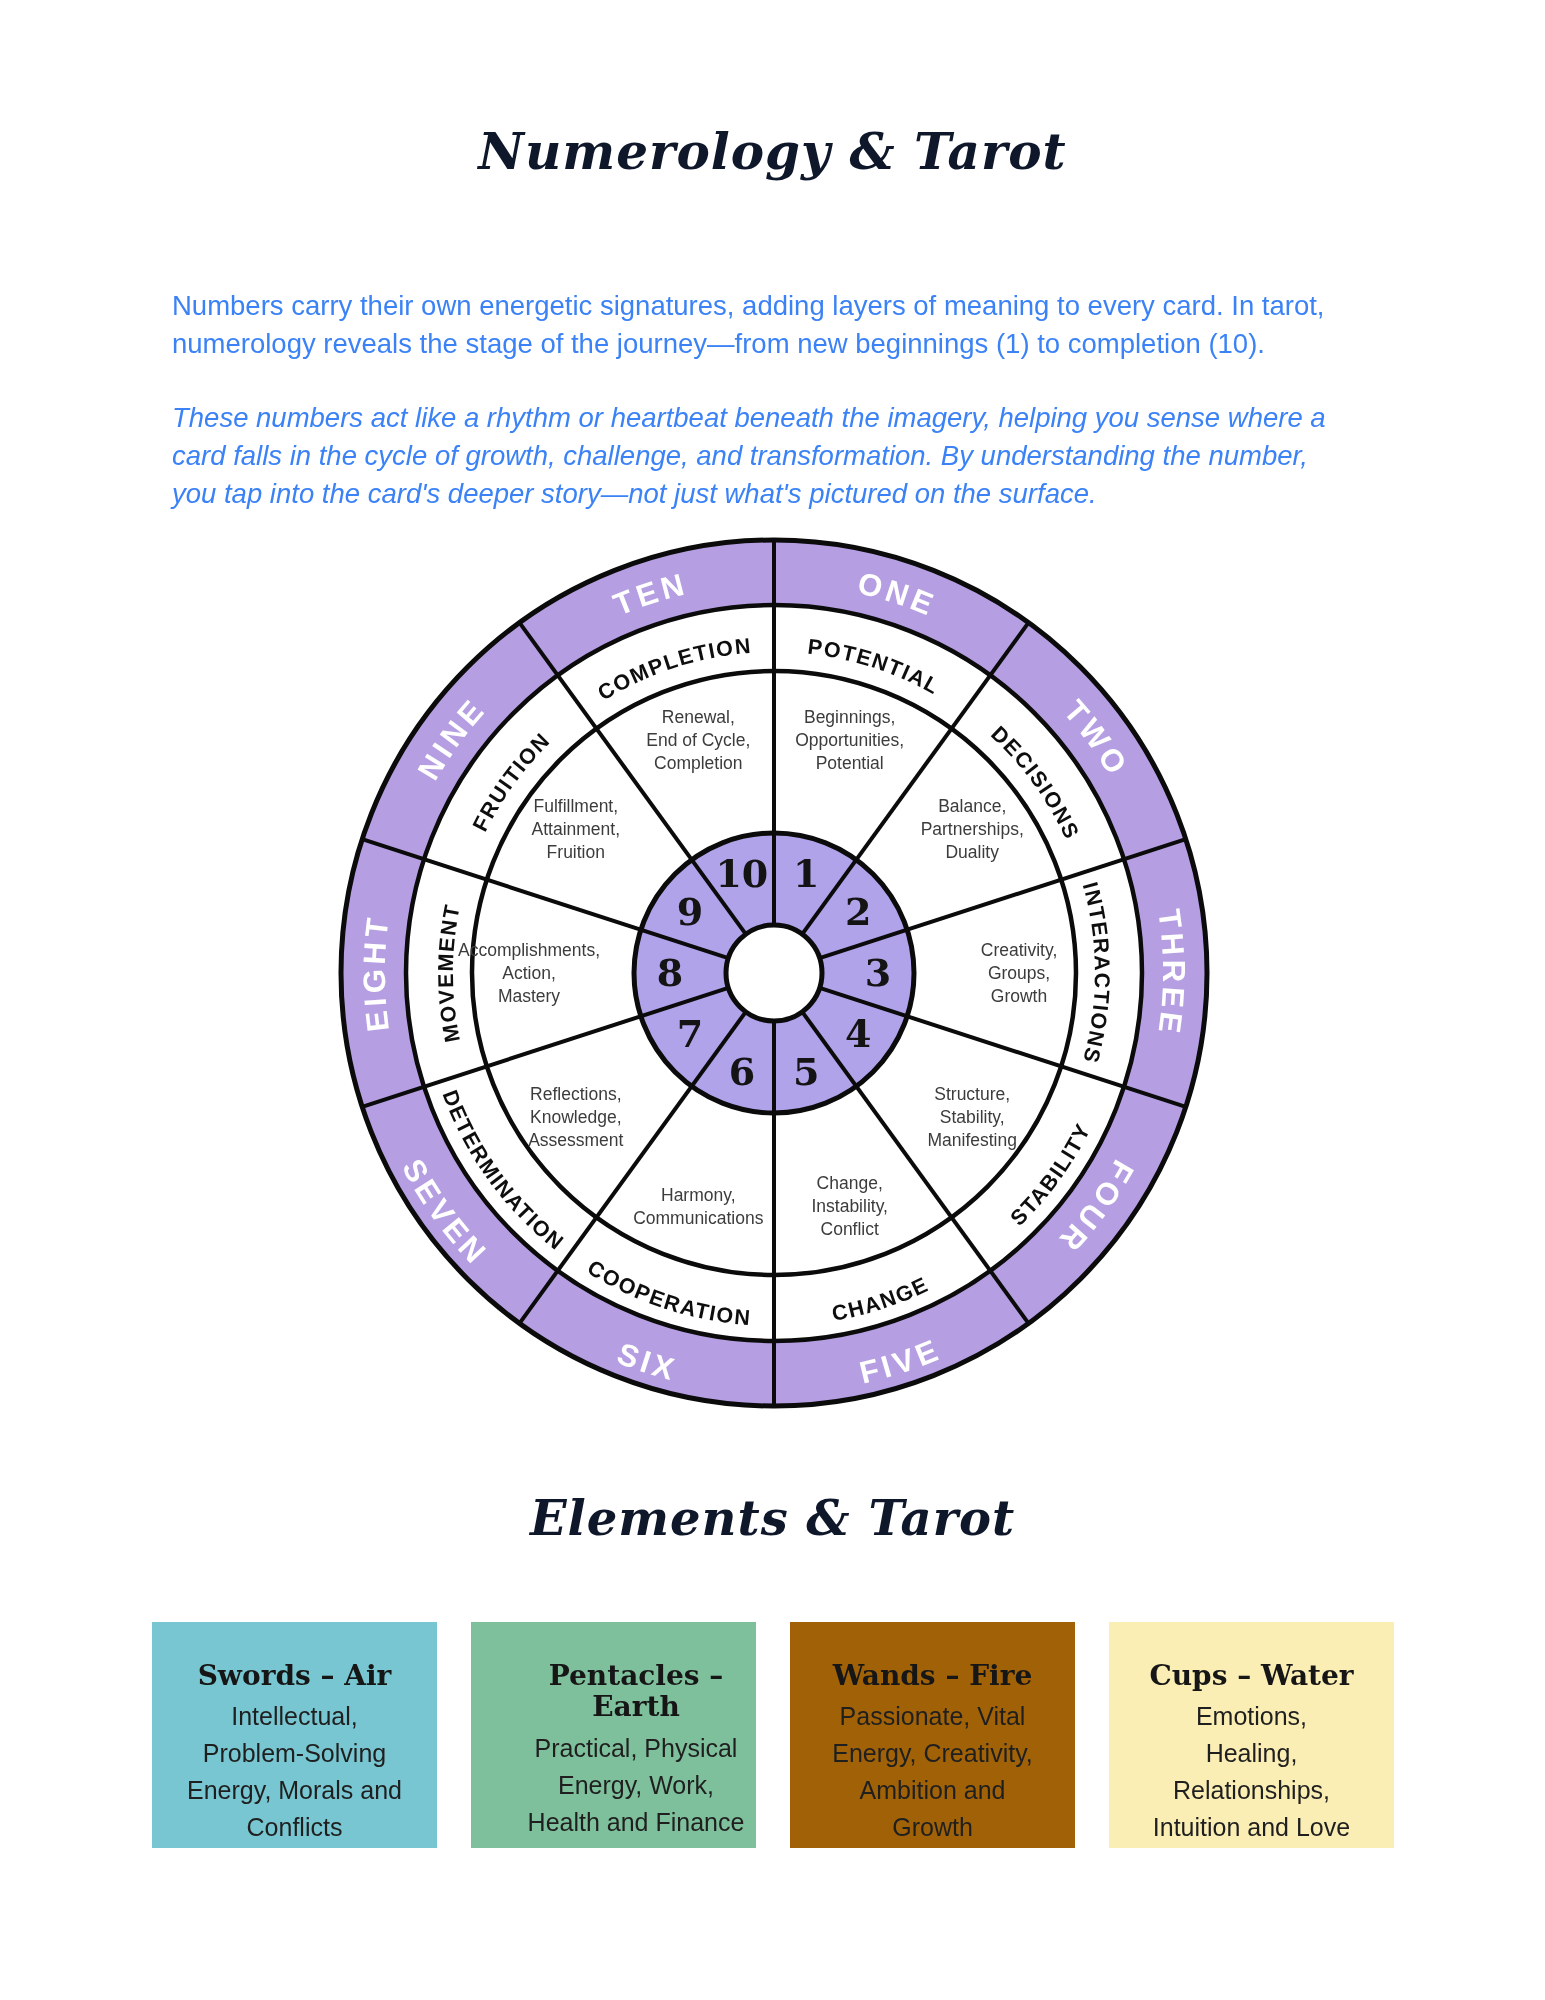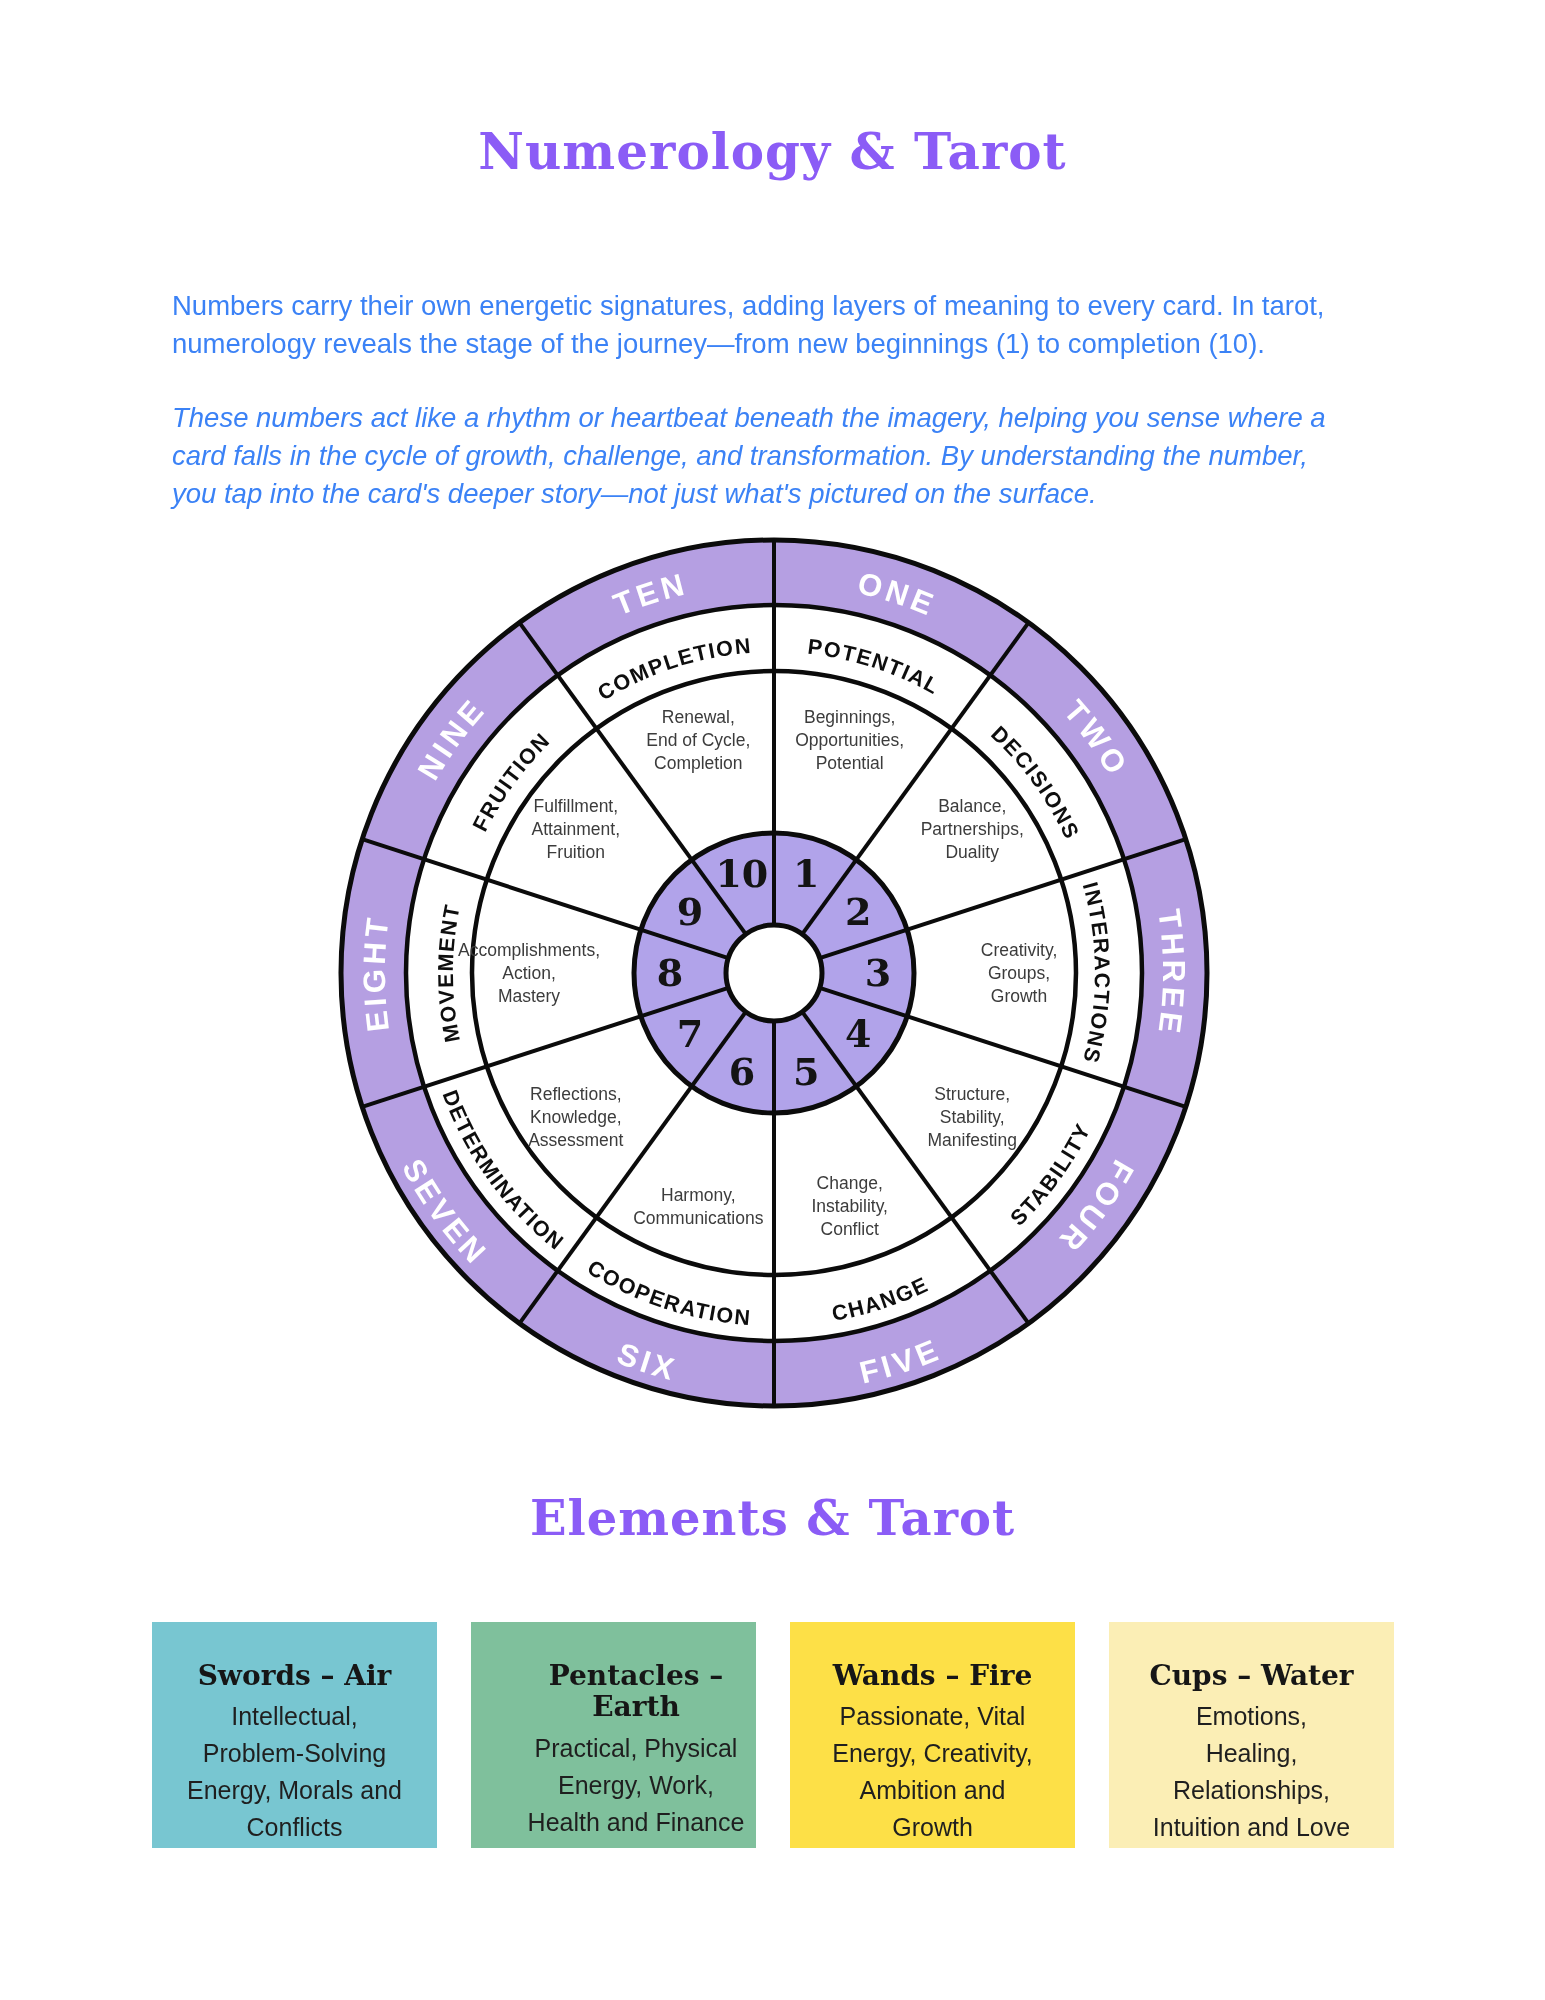--- a/index.html
+++ b/index.html
@@ -1,20 +1,20 @@
 <!DOCTYPE html>
 <html><head>
 <meta charset="utf-8">
 <style>
   html,body{margin:0;padding:0;}
   body{
     width:1545px;height:2000px;position:relative;background:#ffffff;
     font-family:"Liberation Sans",sans-serif;overflow:hidden;
   }
-  .deco{font-family:"DejaVu Serif",serif;font-weight:700;color:#8b5cf6;}
+  .deco{font-family:"DejaVu Serif",serif;font-weight:700;color:#0f172a;font-style:italic;}
   h1.page-title{
     position:absolute;top:122px;left:0;width:100%;text-align:center;
     font-size:50px;margin:0;letter-spacing:1px;
   }
   p.intro{
     position:absolute;left:172px;width:1215px;margin:0;
     font-size:27.5px;line-height:38px;color:#3b82f6;white-space:pre-line;
   }
   #p1{top:287px;}
   #p2{top:399px;font-style:italic;}
@@ -161,21 +161,21 @@
 Problem-Solving
 Energy, Morals and
 Conflicts</div>
   </div>
   <div class="card" style="background: rgb(127, 192, 156); padding-left: 45px;">
     <div class="card-title">Pentacles – Earth</div>
     <div class="card-desc">Practical, Physical
 Energy, Work,
 Health and Finance</div>
   </div>
-  <div class="card" style="background: #fde047;">
+  <div class="card" style="background: #a16207;">
     <div class="card-title">Wands – Fire</div>
     <div class="card-desc">Passionate, Vital
 Energy, Creativity,
 Ambition and
 Growth</div>
   </div>
   <div class="card" style="background: rgb(251, 238, 181);">
     <div class="card-title">Cups – Water</div>
     <div class="card-desc">Emotions,
 Healing,

